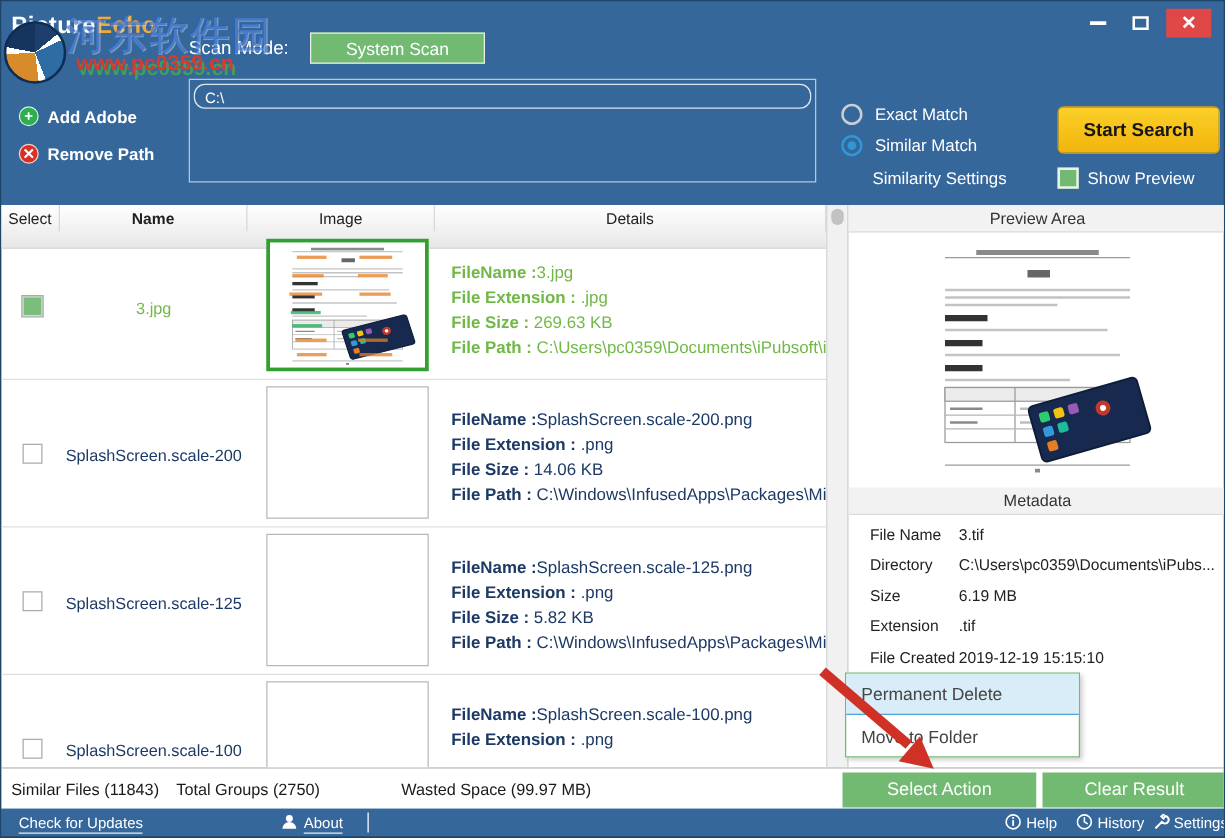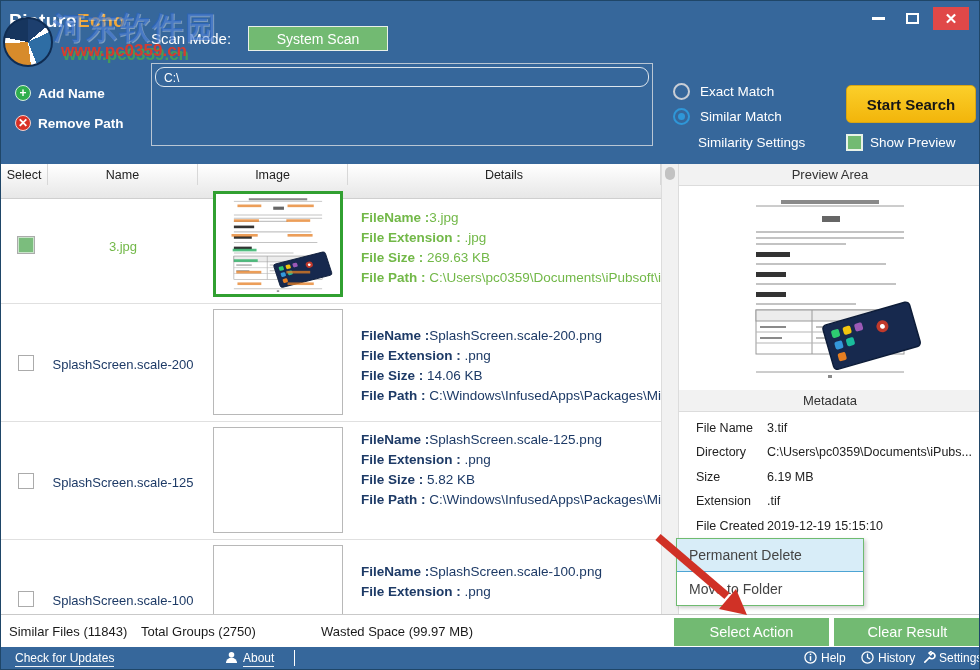--- a/index.html
+++ b/index.html
@@ -64,21 +64,21 @@
                font-size:15px; font-weight:600; color:#161616; cursor:pointer; }
   .preview-chk { left:845px; top:133px; width:17px; height:17px; background:#72ba72; border:2px solid #e8f2e8; }
   .lbl-preview { left:869px; top:134px; }
 
   
   .table-area { left:0; top:163px; width:660px; height:450px; background:#fff; overflow:hidden; }
   .thead { position:absolute; left:0; top:0; width:660px; height:35px;
            background:linear-gradient(#ffffff,#e7e7e7); border-bottom:1px solid #cfcfcf;text-align:right; }
   .th { position:absolute; top:0; height:21px; display:flex; align-items:center; justify-content:center;
         font-size:12.5px; color:#222; border-right:1px solid #d8d8d8; }
-  .th-select { left:0; width:47px; } .th-name { left:47px; width:150px; }
+  .th-select { left:0; width:47px; } .th-name { left:47px; width:150px;font-weight:bold; }
   .th-image { left:197px; width:150px; } .th-details { left:347px; width:313px; }
   .rowsep { position:absolute; left:0; width:660px; height:0; border-top:1px solid #e0e0e0; }
   .chk { position:absolute; left:17px; width:16px; height:16px; background:#fff; border:1px solid #ababab; }
   .chk-on { background:#7bbd7d; border:1px solid #c9e4ca; outline:1px solid #ababab; }
   .row-name { position:absolute; left:47px; width:150px; font-size:13px; text-align:center;
               white-space:nowrap; overflow:hidden; }
   .name-green { color:#72b848; } .name-navy { color:#1d3a66; }
   .thumb { position:absolute; left:212px; width:130px; height:106px; background:#fff; border:1px solid #b8b8b8; }
   .thumb-sel { border:3px solid #31a031; }
   .details { position:absolute; left:360px; width:300px; font-size:13.5px; line-height:20px; white-space:nowrap; }
@@ -185,21 +185,21 @@
       <div class="max-glyph"></div>
     </div>
   <div class="abs win-btn btn-close">
       <span class="close-glyph">✕</span>
     </div>
 
   <div class="abs scan-label">Scan Mode:</div>
   <div class="abs mode-btn mode-active">System Scan</div>
 
   <div class="abs icon-circle add-icon">+</div>
-  <div class="abs path-btn-label lbl-add">Add Name</div>
+  <div class="abs path-btn-label lbl-add">Add Adobe</div>
   <div class="abs icon-circle remove-icon">✕</div>
   <div class="abs path-btn-label lbl-remove">Remove Path</div>
   <div class="abs path-listbox">
     <div class="path-item">C:\</div>
   </div>
 
   <div class="abs radio radio-off"></div>
   <div class="abs opt-label lbl-exact">Exact Match</div>
   <div class="abs radio radio-on">
       <div class="radio-dot"></div>
@@ -256,21 +256,21 @@
     <div class="details det-navy" style="top:162px">
       <div><b>FileName :</b><span>SplashScreen.scale-200.png</span></div>
       <div><b>File Extension : </b><span>.png</span></div>
       <div><b>File Size : </b><span>14.06 KB</span></div>
       <div><b>File Path  : </b><span>C:\Windows\InfusedApps\Packages\Micr</span></div>
     </div>
 
     <div class="chk" style="top:309px"></div>
     <div class="row-name name-navy" style="top:311px">SplashScreen.scale-125</div>
     <div class="thumb" style="top:263px"></div>
-    <div class="details det-navy" style="top:266px">
+    <div class="details det-navy" style="top:280px">
       <div><b>FileName :</b><span>SplashScreen.scale-125.png</span></div>
       <div><b>File Extension : </b><span>.png</span></div>
       <div><b>File Size : </b><span>5.82 KB</span></div>
       <div><b>File Path  : </b><span>C:\Windows\InfusedApps\Packages\Micr</span></div>
     </div>
 
     <div class="chk" style="top:427px"></div>
     <div class="row-name name-navy" style="top:429px">SplashScreen.scale-100</div>
     <div class="thumb" style="top:381px"></div>
     <div class="details det-navy" style="top:398px">

